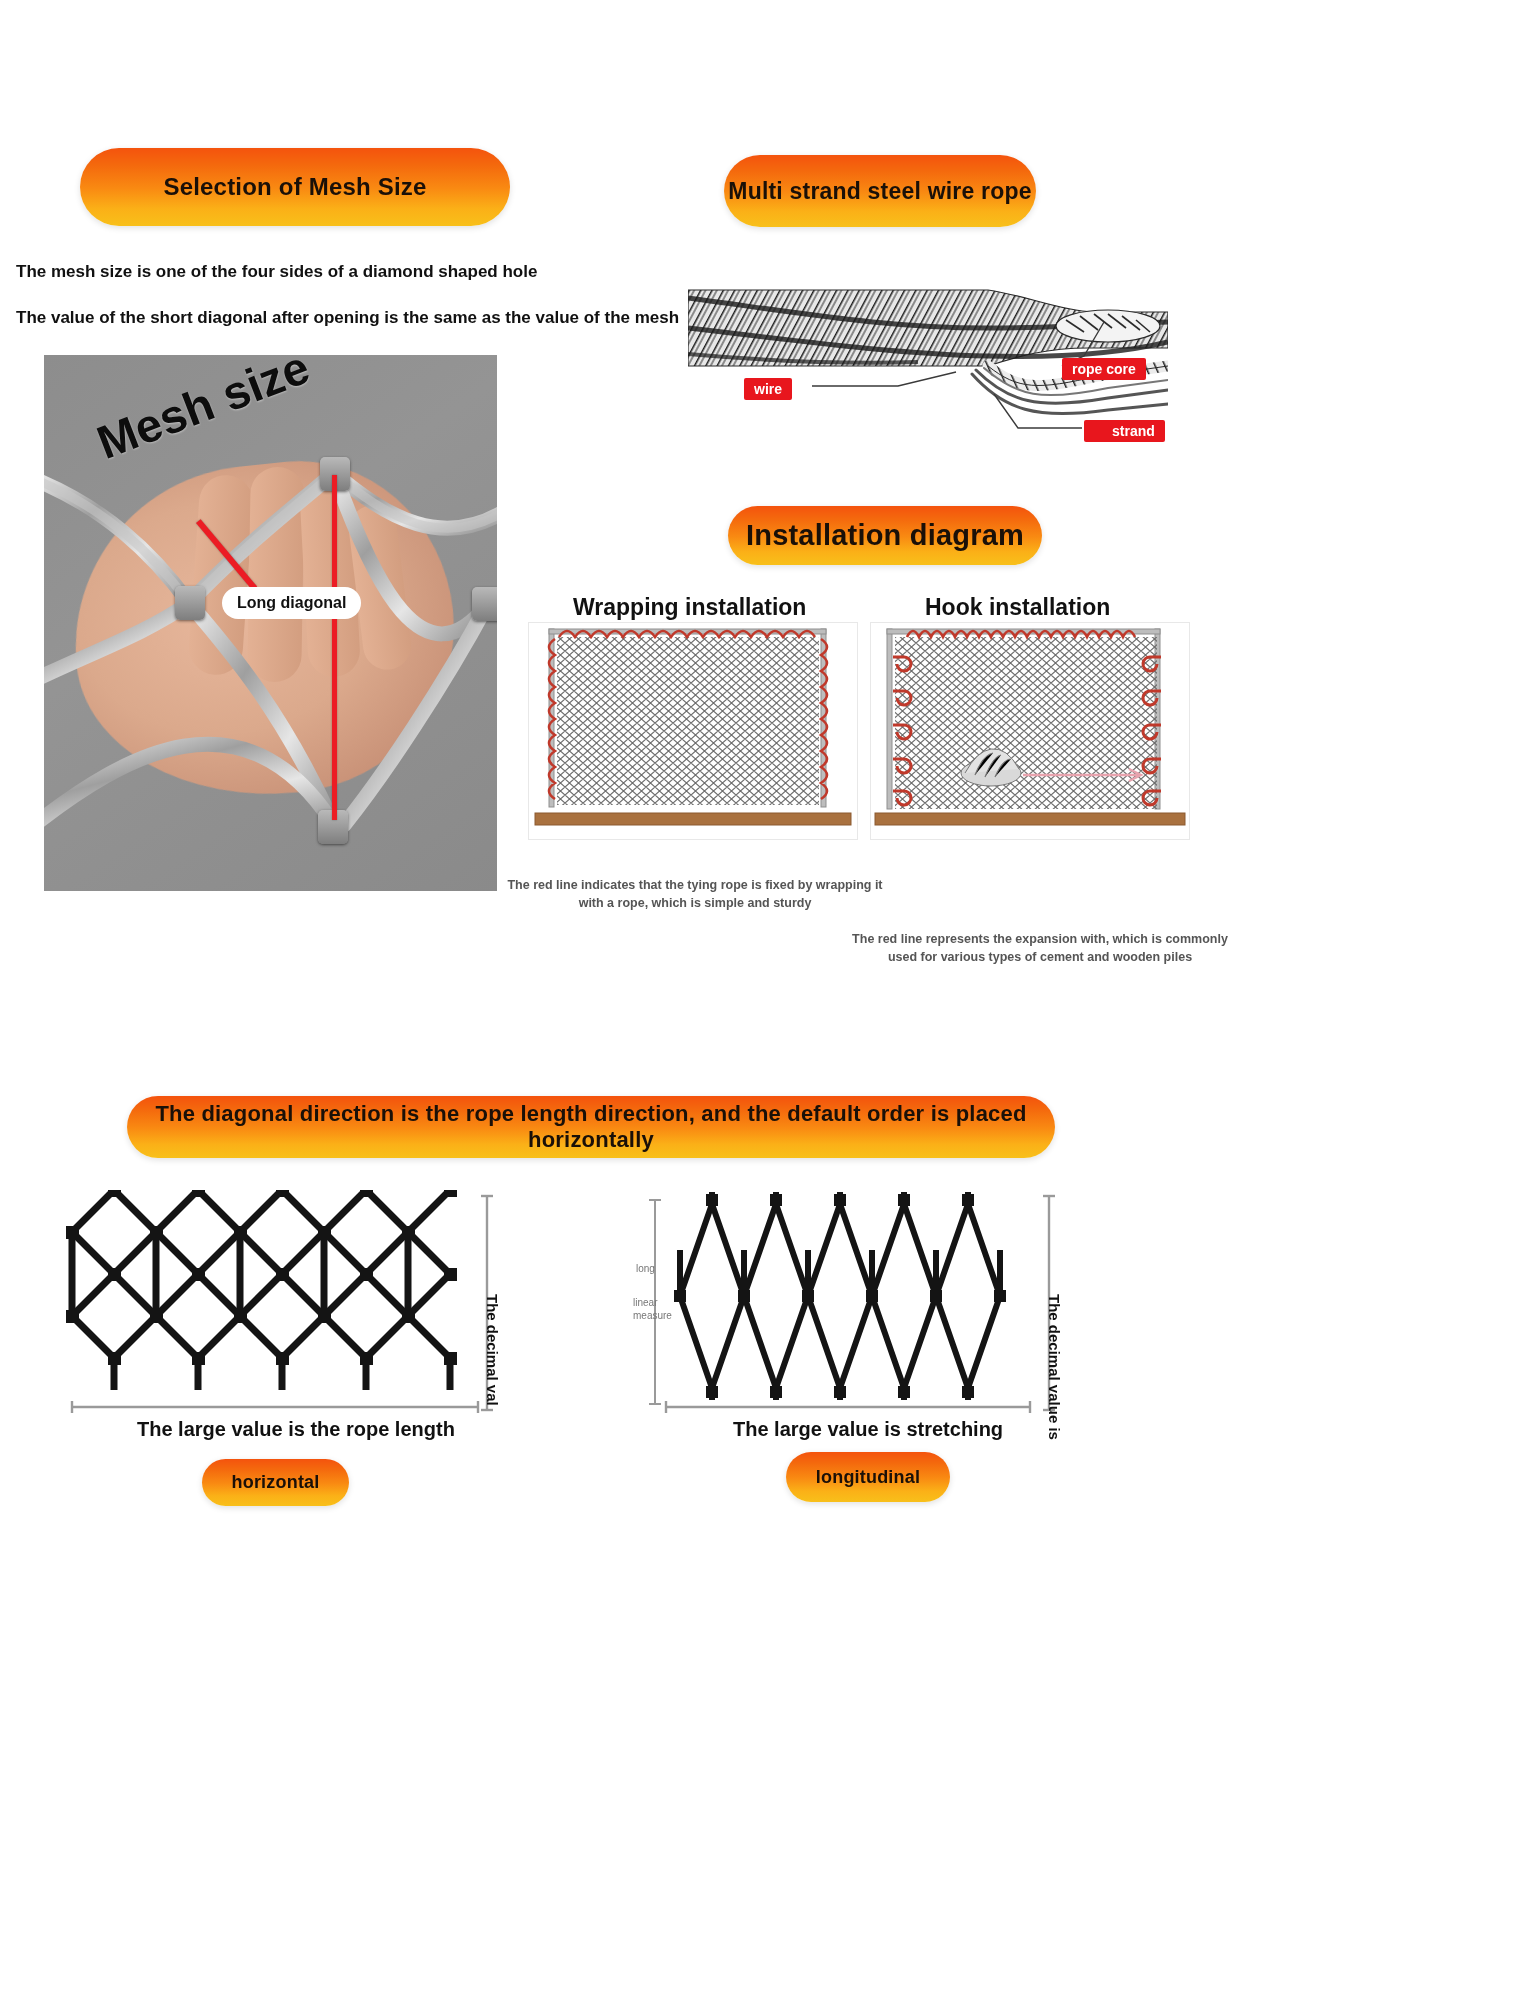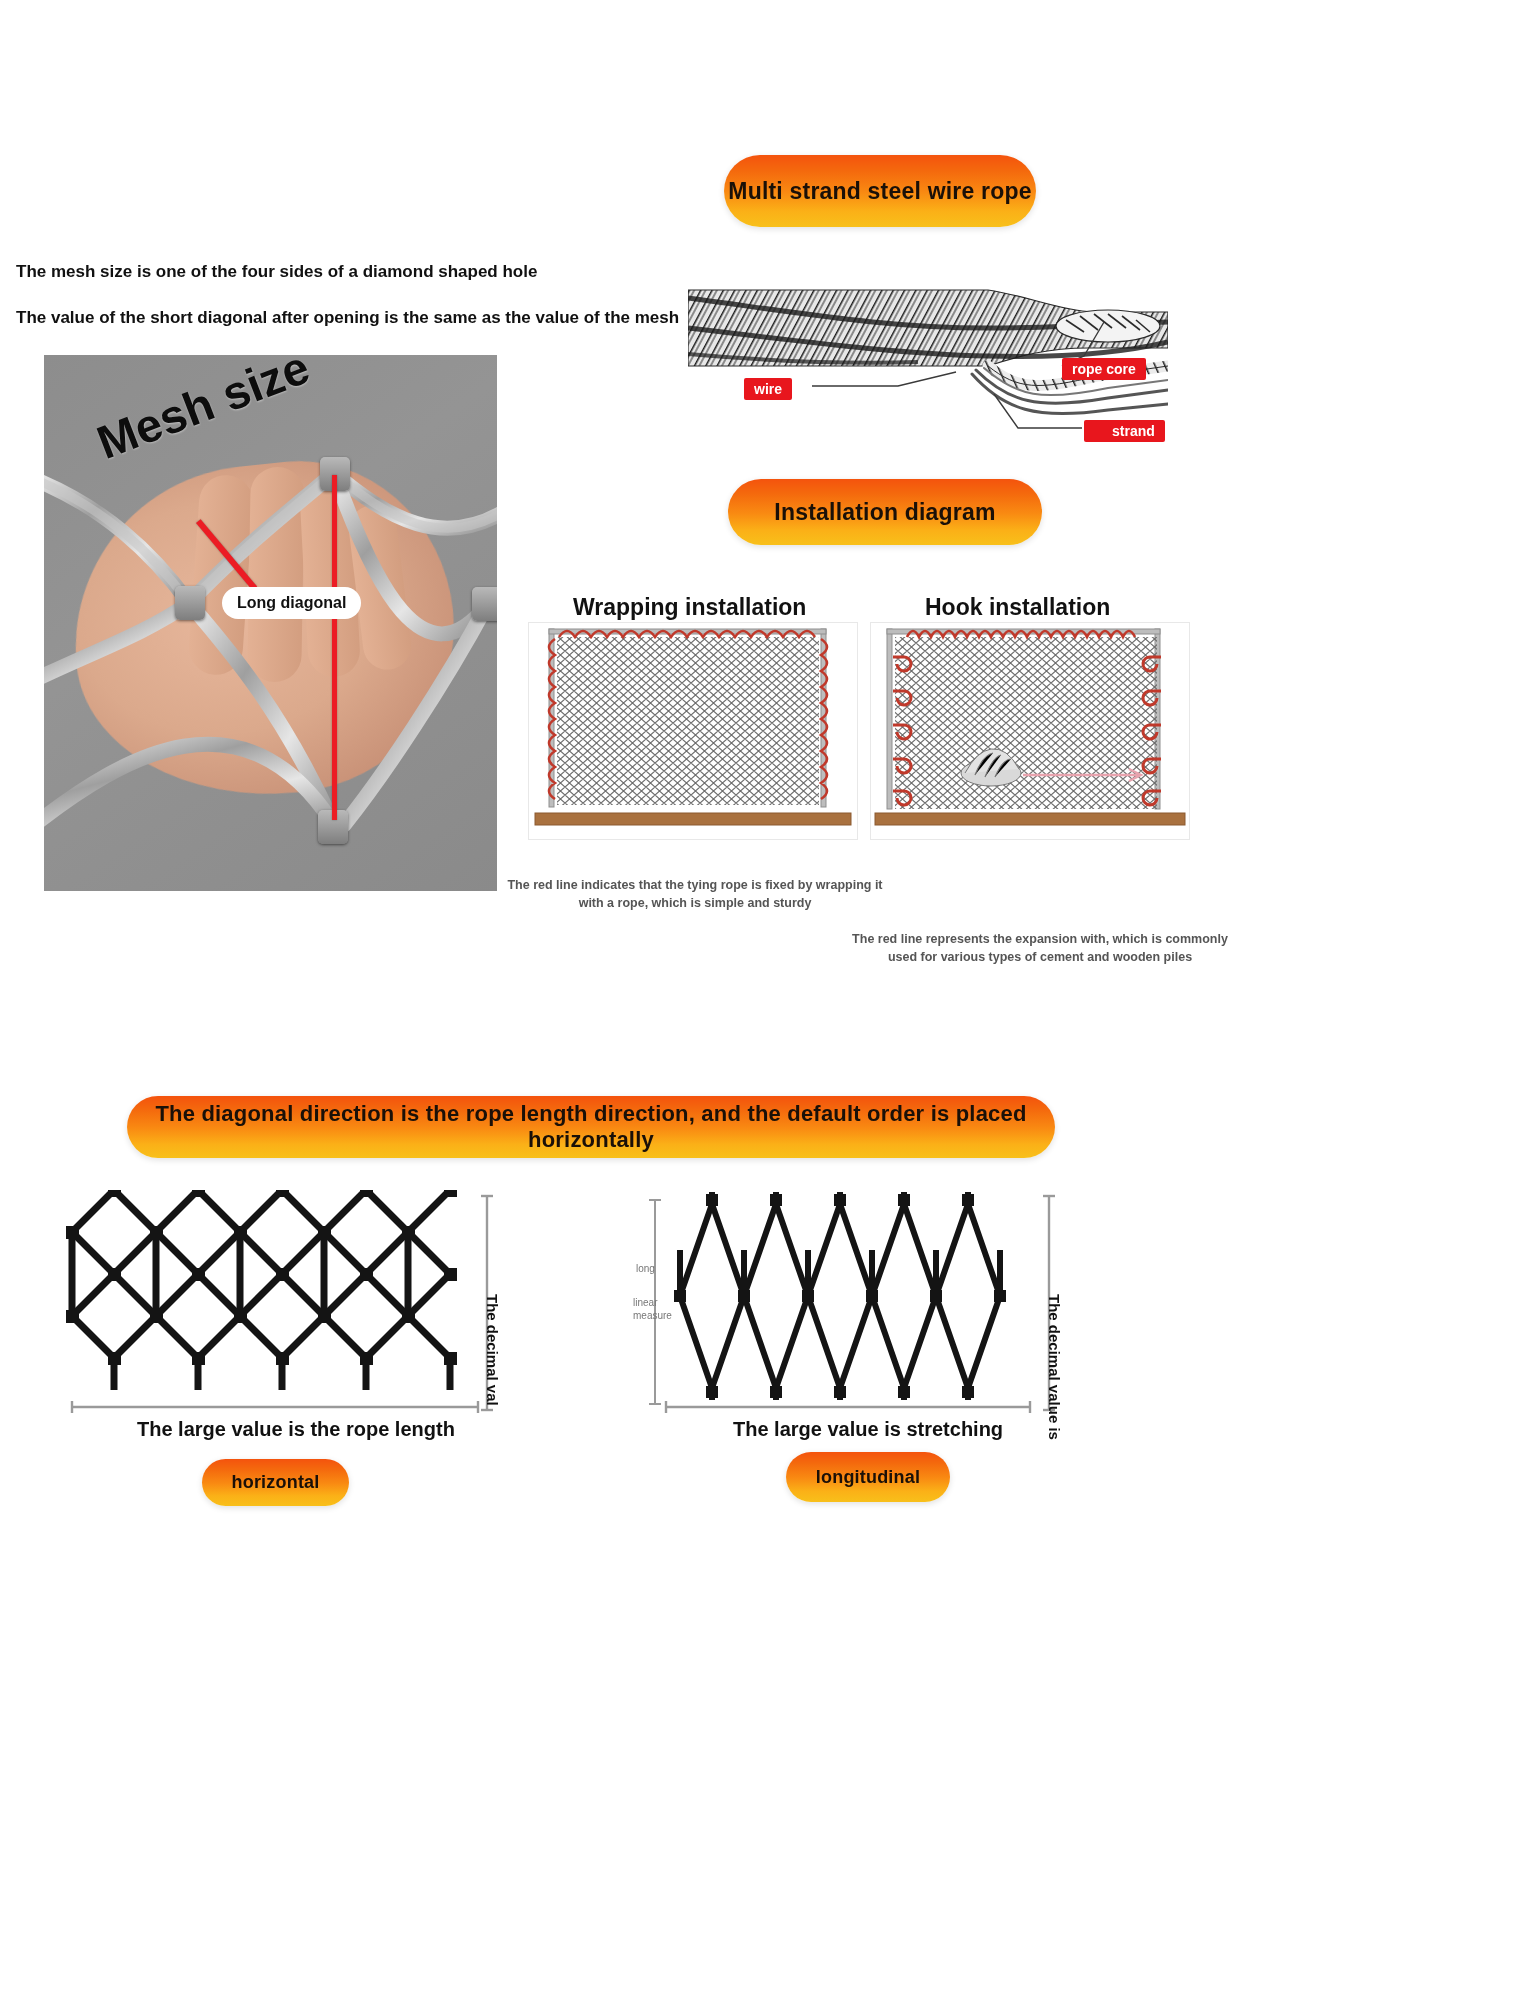--- a/index.html
+++ b/index.html
@@ -25,21 +25,21 @@
     border-radius: 999px;
     background: linear-gradient(180deg, #f4530d 0%, #f4690d 22%, #f98a12 52%, #fbb017 78%, #f8c01a 100%);
     color: #1a1008;
     font-weight: bold;
     text-align: center;
     box-shadow: 0 2px 6px rgba(0,0,0,0.12);
     letter-spacing: .2px;
   }
   #pill-mesh-size   { left: 80px;  top: 148px; width: 430px; height: 78px;  font-size: 24px; }
   #pill-multistrand { left: 724px; top: 155px; width: 312px; height: 72px;  font-size: 23px; }
-  #pill-installation{ left: 728px; top: 479px; width: 314px; height: 66px;  font-size: 23px; }
+  #pill-installation{ left: 728px; top: 506px; width: 314px; height: 59px;  font-size: 29px; }
   #pill-diagonal    { left: 127px; top: 1096px; width: 928px; height: 62px; font-size: 22px; }
   #pill-horizontal  { left: 202px; top: 1459px; width: 147px; height: 47px; font-size: 18px; }
   #pill-longitudinal{ left: 786px; top: 1452px; width: 164px; height: 50px; font-size: 18px; }
 
   
   .intro {
     position: absolute;
     left: 16px;
     color: #111;
     font-size: 17px;
@@ -180,20 +180,23 @@
   #note-long   { left: 636px; top: 1262px; }
   #note-linear { left: 633px; top: 1296px; }
 
   svg { display: block; }
 </style>
 </head>
 <body>
 
 <div class="page">
 
+  <div class="pill" id="pill-mesh-size">
+    <span>Selection of Mesh Size</span>
+  </div>
 
   <div class="intro" id="intro-line-1">The mesh size is one of the four sides of a diamond shaped hole</div>
   <div class="intro" id="intro-line-2">The value of the short diagonal after opening is the same as the value of the mesh</div>
 
   <div id="mesh-photo">
     <div class="hand"></div>
     <div class="finger f1"></div>
     <div class="finger f2"></div>
     <div class="finger f3"></div>
     <div class="finger f4"></div>

